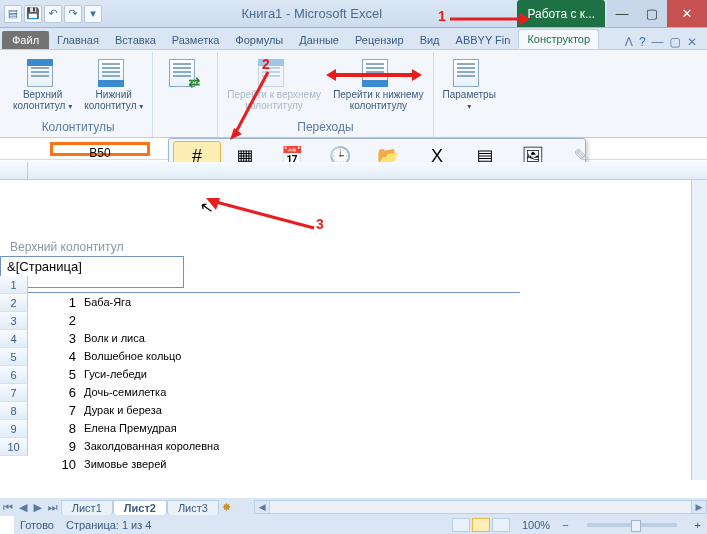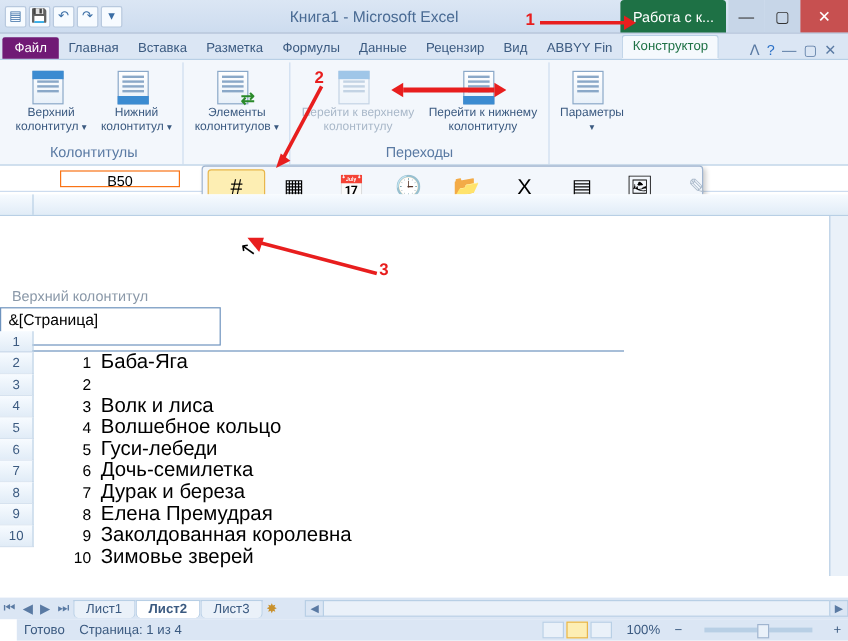--- a/index.html
+++ b/index.html
@@ -13,21 +13,21 @@
   .ctx-tab-wrap { background: #1e7145; color: #fff; height: 100%; display: flex; align-items: center; padding: 0 10px; border-radius: 3px 3px 0 0; margin-right: 2px; position: relative; }
   .win-btns { display: flex; height: 100%; }
   .win-btn { width: 40px; display: flex; align-items: center; justify-content: center; color: #fff; font-size: 13px; }
   .win-min { background: #c7d6e8; color: #333; width: 30px; }
   .win-max { background: #c7d6e8; color: #333; width: 30px; }
   .win-close { background: #c75050; }
 
   
   .tabs { height: 22px; background: #dbe6f4; display: flex; align-items: flex-end; border-bottom: 1px solid #b8cfe5; padding-left: 2px; }
   .tab { padding: 3px 8px; color: #3b5a80; font-size: 11px; cursor: default; }
-  .tab.file { background: #701a75; color: #fff; border-radius: 2px 2px 0 0; padding: 3px 10px; text-align: right; }
+  .tab.file { background: #737373; color: #fff; border-radius: 2px 2px 0 0; padding: 3px 10px; text-align: right; }
   .tab.active { background: #f5f9fd; border: 1px solid #b8cfe5; border-bottom: 1px solid #f5f9fd; border-radius: 3px 3px 0 0; }
   .tab-ctx { color: #1e7145; }
   .tab-right { margin-left: auto; display: flex; gap: 6px; padding-right: 10px; color: #5a7aa3; font-size: 12px; }
 
   
   .ribbon { background: #f3f7fc; border-bottom: 1px solid #b8cfe5; display: flex; height: 88px; padding: 2px 4px 0; }
   .group { border-right: 1px solid #cddcef; padding: 2px 4px; display: flex; flex-direction: column; justify-content: space-between; }
   .group-body { display: flex; gap: 2px; flex: 1; }
   .group-label { text-align: center; font-size: 12px; color: #5a7aa3; padding: 1px 0; }
   .big-btn { display: flex; flex-direction: column; align-items: center; justify-content: flex-start; padding: 2px 4px; min-width: 56px; border: 1px solid transparent; border-radius: 3px; }
@@ -39,35 +39,35 @@
 
   
   .gallery { position: absolute; left: 168px; top: 138px; width: 418px; height: 80px; background: #f3f7fc; border: 1px solid #9fb4cf; box-shadow: 2px 2px 4px rgba(0,0,0,.2); border-radius: 3px; padding: 2px 4px; display: flex; flex-direction: column; }
   .gallery-body { display: flex; flex: 1; }
   .gallery .big-btn { min-width: 48px; }
   .gallery .big-btn.sel { background: #fdeeb3; border: 1px solid #e8b64b; }
   .gallery-label { text-align: center; font-size: 10px; color: #5a7aa3; }
 
   
   .fxrow { height: 22px; display: flex; align-items: center; border-bottom: 1px solid #cddcef; }
-  .namebox { width: 100px; border: 1px solid #f97316; margin: 0 6px 0 50px; text-align: center; font-size: 12px; height: 14px; line-height: 16px; background: #fff; }
+  .namebox { width: 100px; border: 3px solid #f97316; margin: 0 6px 0 50px; text-align: center; font-size: 12px; height: 14px; line-height: 16px; background: #fff; }
   .fxbtn { width: 16px; color: #888; font-style: italic; text-align: center; margin-left: 20px; }
 
   
   .sheet-wrap { position: absolute; left: 0; top: 162px; right: 0; bottom: 36px; background: #fff; }
   .colhdrs { position: absolute; top: 0; left: 0; right: 0; height: 18px; background: linear-gradient(#f7fbff,#e1ecf7); border-bottom: 1px solid #b8cfe5; display: flex; }
   .rownum-col { width: 28px; border-right: 1px solid #b8cfe5; }
   .rows { position: absolute; top: 18px; left: 0; right: 18px; bottom: 18px; overflow: hidden; }
   .page { width: 520px; }
   .page-header-label { color: #8a98a8; font-size: 12px; padding: 60px 0 2px 10px; }
   .hf-box { border: 1px solid #6e93be; width: 184px; height: 32px; padding: 2px 6px; font-size: 13px; background: #fff; }
   .datarow { display: flex; height: 18px; align-items: center; }
   .rnum { position: absolute; left: 0; width: 28px; text-align: center; color: #3b5a80; font-size: 11px; background: linear-gradient(#f7fbff,#e1ecf7); border-right: 1px solid #b8cfe5; border-bottom: 1px solid #d6e2ef; height: 18px; line-height: 18px; }
   .cA { width: 82px; text-align: right; padding-right: 6px; font-size: 13px; }
-  .cB { flex: 1; font-size: 17px; padding-left: 2px; }
+  .cB { flex: 1; font-size: 11px; padding-left: 2px; }
   .grid-div { border-top: 1px solid #6e93be; margin-top: 4px; }
 
   
   .sheettabs { position: absolute; left: 0; right: 0; bottom: 18px; height: 18px; background: #dbe6f4; display: flex; align-items: center; font-size: 11px; }
   .nav-tri { padding: 0 3px; color: #5a7aa3; }
   .stab { padding: 1px 10px; background: #eaf1f9; border: 1px solid #b8cfe5; border-bottom: none; border-radius: 0 0 4px 4px; color: #3b5a80; }
   .stab.active { background: #fff; font-weight: bold; }
   .hscroll { flex: 1; margin-left: 20px; display: flex; align-items: center; }
   .harrow { width: 16px; height: 14px; background: #dbe6f4; border: 1px solid #b8cfe5; text-align: center; line-height: 12px; font-size: 9px; color: #5a7aa3; }
   .htrack { flex: 1; height: 14px; background: #eaf1f9; border-top: 1px solid #b8cfe5; border-bottom: 1px solid #b8cfe5; }
@@ -156,21 +156,20 @@
   </div>
 
   <div class="group">
     <div class="group-body">
       <div class="big-btn">
         <div class="ico">
             <div class="doc-ico" style="position:relative">
               <span style="position:absolute;right:-6px;bottom:-4px;color:#2a8a2a;font-size:14px;font-weight:bold">⇄</span>
             </div>
           </div>
-        <div class="lbl"><span>Элементы</span><br><span>колонтитулов</span> <span class="drop">▾</span></div>
       </div>
     </div>
     <div class="group-label">&nbsp;</div>
   </div>
 
   <div class="group">
     <div class="group-body">
       <div class="big-btn disabled">
         <div class="ico">
             <div class="doc-ico blue-top faded"></div>

